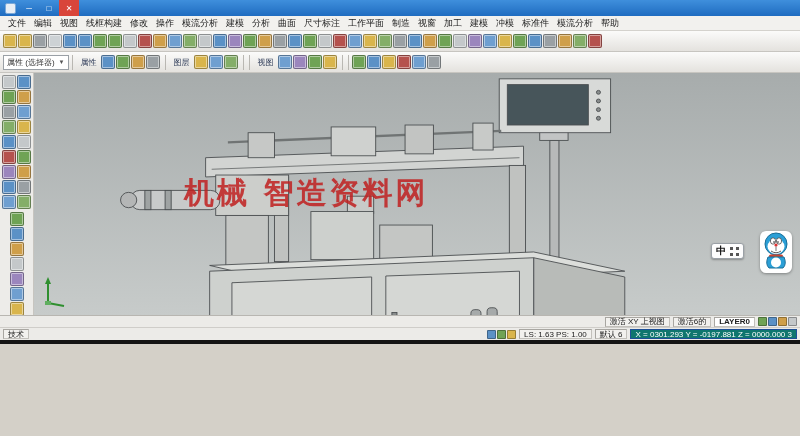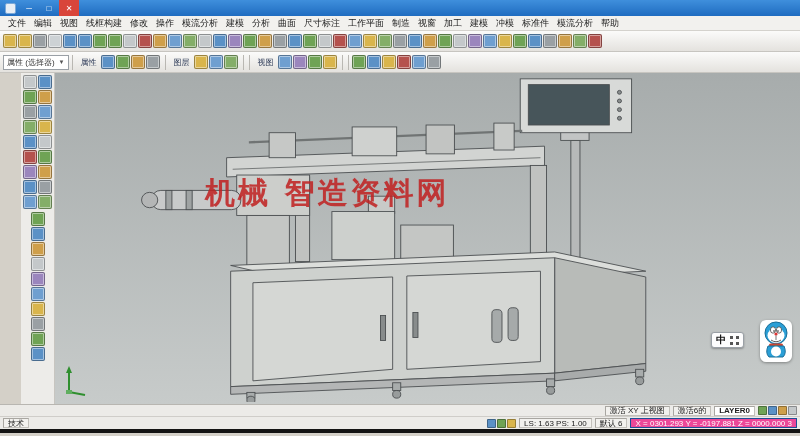--- a/index.html
+++ b/index.html
@@ -30,21 +30,21 @@
     box-shadow:inset 0 0 0 1px rgba(255,255,255,.45); flex:0 0 auto; }
   .tb-sep { width:1px; height:15px; background:#b9b7b2; margin:0 2px; flex:0 0 auto; }
   .tb-group { display:flex; align-items:center; gap:1px; padding:0 2px; }
   .tb-label { font-size:8px; color:#34405c; margin:0 3px; white-space:nowrap; }
   .tb-combo { display:flex; align-items:center; height:15px; background:#fff;
     border:1px solid #9aa0a6; padding:0 3px; font-size:8px; color:#333; gap:4px; }
   .tb-combo .arrow { font-size:6px; color:#555; }
   .icon-row { display:flex; gap:1px; }
 
   
-  .main { display:flex; height:331px;margin-left:21px; }
+  .main { display:flex; height:242px; }
   .sidebar { width:34px; background:#edecE9; background:#edece9; border-right:1px solid #c7c5c0;
     padding:2px 0; display:flex; flex-direction:column; align-items:center; gap:3px; overflow:hidden; }
   .side-grid2 { display:grid; grid-template-columns:repeat(2,14px); gap:1px; }
   .side-grid1 { display:grid; grid-template-columns:14px; gap:1px; }
 
   .viewport { flex:1; position:relative; overflow:hidden;
     background:linear-gradient(#a7acac,#c7cbca); }
 
   .watermark { position:absolute; left:150px; top:100px; z-index:5;
     font-size:30px; font-weight:bold; letter-spacing:3px;
@@ -68,21 +68,21 @@
     background:#fff; border-radius:6px; padding:1px; box-shadow:0 1px 3px rgba(0,0,0,.35); }
 
   
   .status1 { height:12px; background:#ecebe8; border-top:1px solid #b8b6b1;
     display:flex; align-items:center; gap:3px; padding:0 3px; font-size:8px; color:#222; }
   .status2 { height:13px; background:#ecebe8; border-top:1px solid #cfcdc9;
     display:flex; align-items:center; gap:3px; padding:0 3px; font-size:8px; color:#222; }
   .seg { border:1px solid #c2c0bb; border-top-color:#a8a6a1; border-left-color:#a8a6a1;
     background:#f2f1ee; padding:0 4px; height:10px; display:flex; align-items:center; white-space:nowrap; }
   .seg.white { background:#fff; font-weight:bold; }
-  .seg.blue { background:#ec4899; color:#fff; border-color:#1d4f96; }
+  .seg.blue { background:#0f766e; color:#fff; border-color:#1d4f96; }
   .mini-icon { width:9px; height:9px; border:1px solid rgba(0,0,0,.3); border-radius:1px; flex:0 0 auto; }
   .push { margin-left:auto; }
   .taskbar-sliver { height:4px; background:#141414; }
 </style>
 </head>
 <body>
 
 <div class="titlebar">
   <div class="title-appicon"></div>
   <div class="winbtns">

